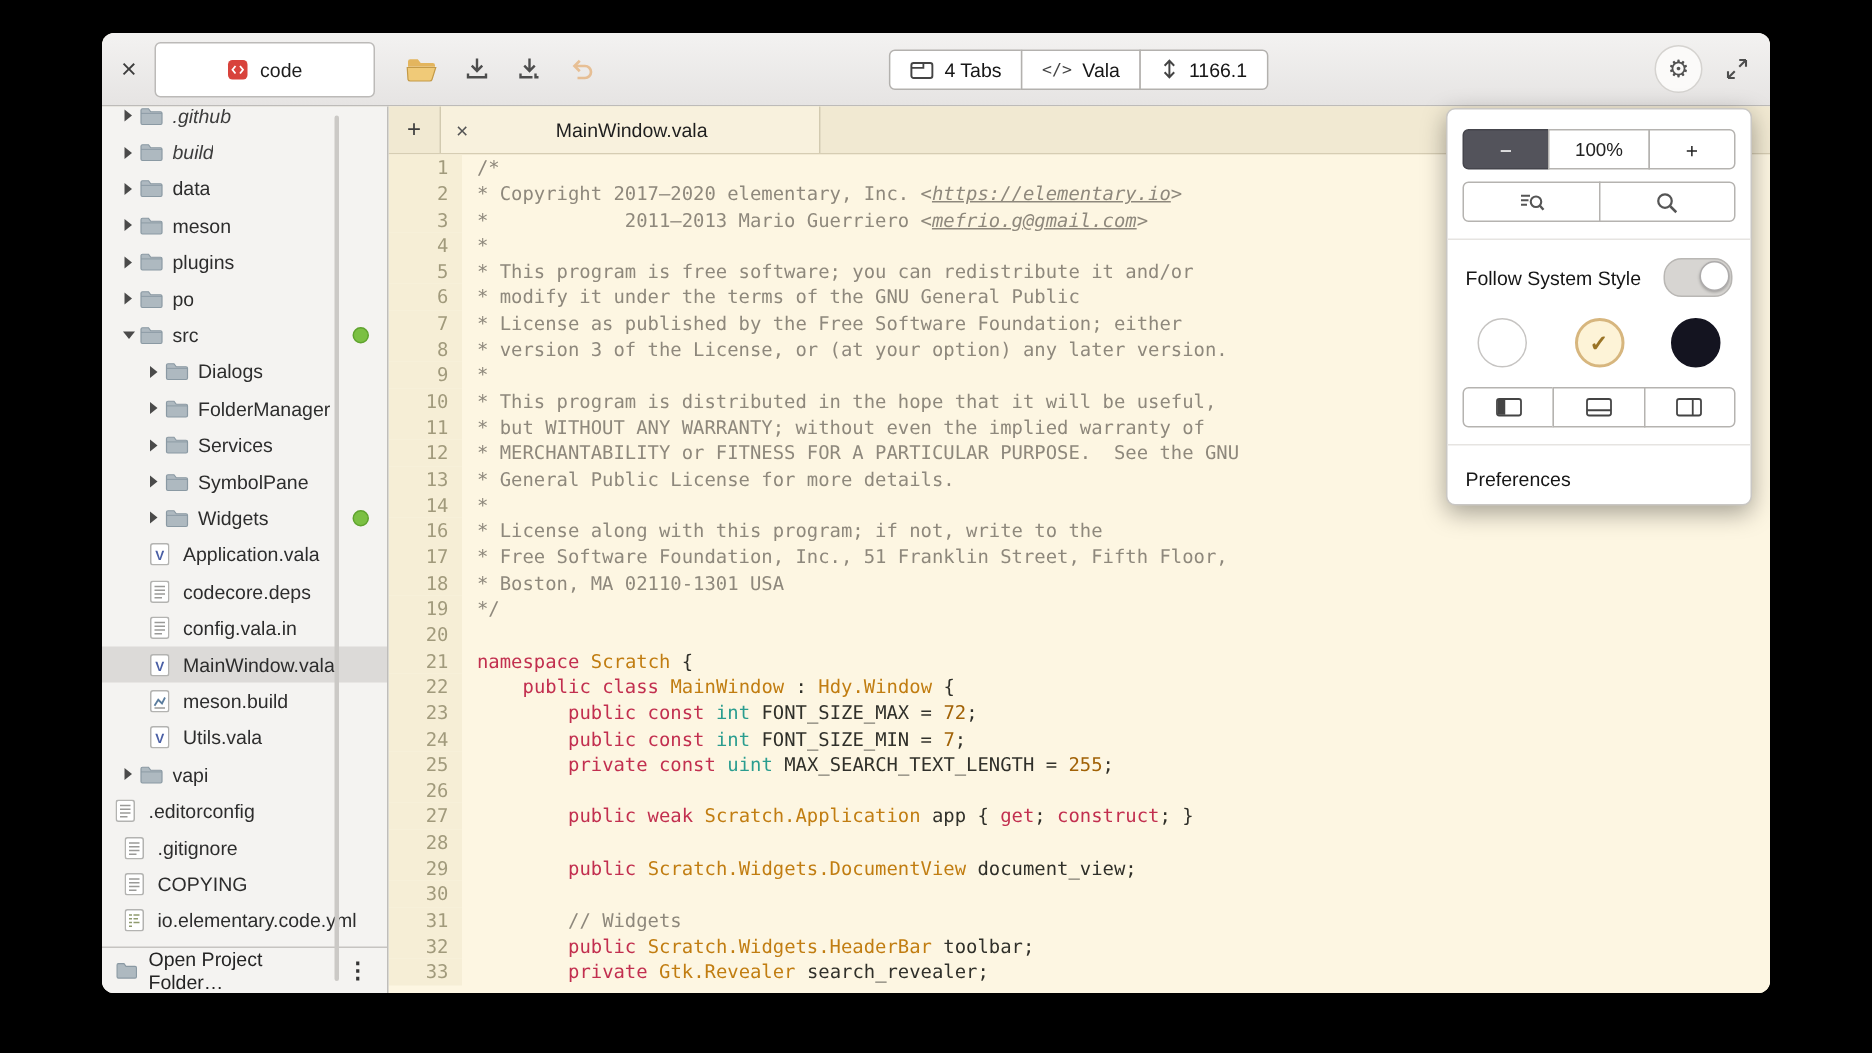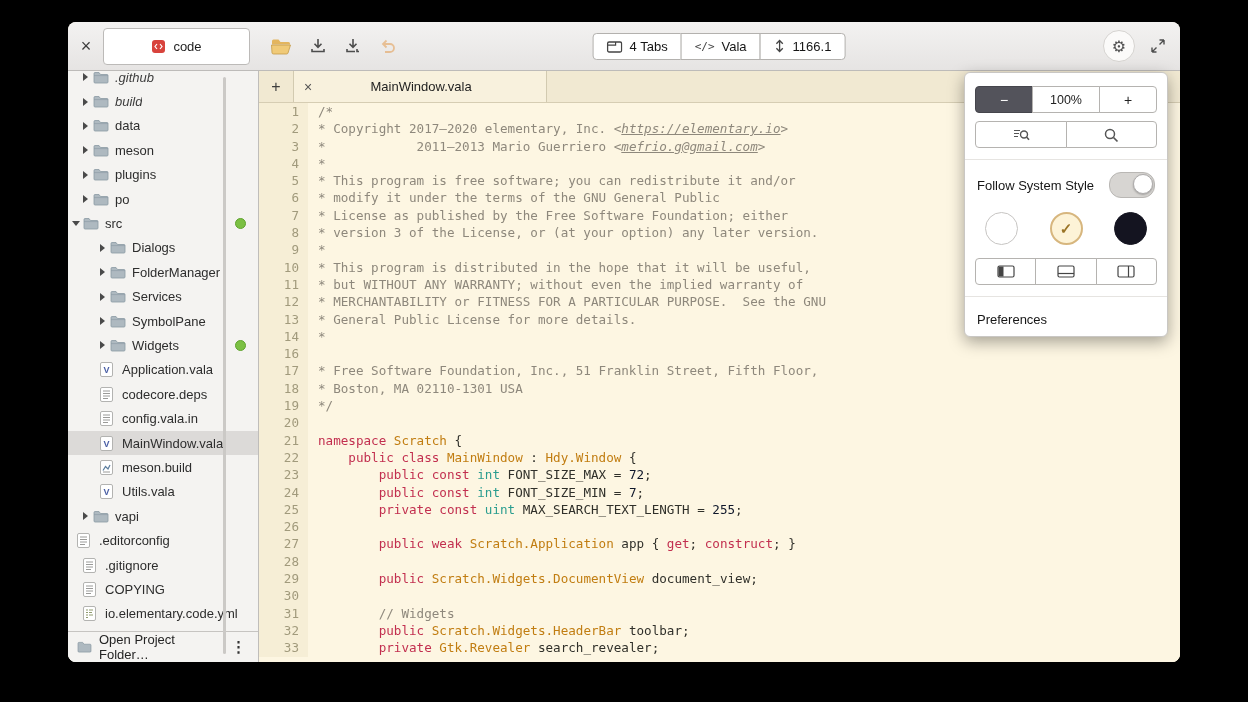--- a/index.html
+++ b/index.html
@@ -54,21 +54,21 @@
   .newtab{width:34px;display:flex;align-items:center;justify-content:center;font-size:16px;color:#3d3d3d;}
   .tab{width:232px;background:#f8f1dd;border-left:1px solid #d2cab0;border-right:1px solid #d2cab0;
        display:flex;align-items:center;padding:0 10px;gap:8px;font-size:13px;}
   .tab-close{color:#555;font-size:14px;}
   .tab-title{flex:1;text-align:center;padding-right:14px;color:#1e1e1e;}
   .editor{flex:1;overflow:hidden;background:#fdf6e2;font-family:"DejaVu Sans Mono",monospace;font-size:12.6px;}
   .cl{display:flex;height:17.3px;line-height:17.3px;white-space:pre;}
   .ln{flex:0 0 40px;width:40px;padding-right:9px;text-align:right;background:#f6eed6;color:#a19a7c;}
   .lc{padding-left:10px;color:#30302a;}
   .tp{color:#30302a}.tc{color:#8e887c}.tk{color:#c22f4f;font-weight:normal}
-  .tt{color:#c17d11}.tb{color:#2a9d8f}.tn{color:#0f172a}
+  .tt{color:#c17d11}.tb{color:#2a9d8f}.tn{color:#a16207}
   .tu{color:#8e887c;text-decoration:underline;font-style:italic}
   
   .popover{position:absolute;left:896px;top:50px;width:202px;background:#fff;border:1px solid #c9c7c4;
            border-radius:6px;box-shadow:0 5px 16px rgba(0,0,0,.35);z-index:40;padding:9px 0 5px;
            font-size:13px;color:#161616;}
   .pop-row{padding:4px 10px;display:flex;align-items:center;}
   .zseg{height:27px;box-sizing:border-box;border:1px solid #b5b3b0;background:#fff;display:flex;
         align-items:center;justify-content:center;font-size:14px;color:#222;}
   .z-out{width:58px;background:#53535b;color:#fff;border-color:#45454c;border-radius:4px 0 0 4px;}
   .z-lvl{flex:1;margin-left:-1px;font-size:12.5px;}
@@ -234,21 +234,21 @@
           <div class="row" style="padding-left: 10px;">
             <span class="tri closed"></span>
             <span class="fic">
               <svg width="16" height="13" viewBox="0 0 16 13">
                 <path d="M1 2.5 q0-1 1-1 h4 l1.5 2 h6.5 q1 0 1 1 v6.5 q0 1-1 1 h-12 q-1 0-1-1 z" fill="#aeb9c0" stroke="#8a99a3" stroke-width="0.8"></path>
                 <path d="M1 4.6 h14" stroke="#8a99a3" stroke-width="0.6"></path>
               </svg>
             </span>
             <span class="lab">po</span>
           </div>
-          <div class="row" style="">
+          <div class="row" style="padding-left: 10px;">
             <span class="tri open"></span>
             <span class="fic">
               <svg width="16" height="13" viewBox="0 0 16 13">
                 <path d="M1 2.5 q0-1 1-1 h4 l1.5 2 h6.5 q1 0 1 1 v6.5 q0 1-1 1 h-12 q-1 0-1-1 z" fill="#aeb9c0" stroke="#8a99a3" stroke-width="0.8"></path>
                 <path d="M1 4.6 h14" stroke="#8a99a3" stroke-width="0.6"></path>
               </svg>
             </span>
             <span class="lab">src</span>
             <span class="badge"></span>
           </div>
@@ -443,21 +443,21 @@
           <div class="cl"><span class="ln">5</span><span class="lc"><span class="tc">* This program is free software; you can redistribute it and/or</span></span></div>
           <div class="cl"><span class="ln">6</span><span class="lc"><span class="tc">* modify it under the terms of the GNU General Public</span></span></div>
           <div class="cl"><span class="ln">7</span><span class="lc"><span class="tc">* License as published by the Free Software Foundation; either</span></span></div>
           <div class="cl"><span class="ln">8</span><span class="lc"><span class="tc">* version 3 of the License, or (at your option) any later version.</span></span></div>
           <div class="cl"><span class="ln">9</span><span class="lc"><span class="tc">*</span></span></div>
           <div class="cl"><span class="ln">10</span><span class="lc"><span class="tc">* This program is distributed in the hope that it will be useful,</span></span></div>
           <div class="cl"><span class="ln">11</span><span class="lc"><span class="tc">* but WITHOUT ANY WARRANTY; without even the implied warranty of</span></span></div>
           <div class="cl"><span class="ln">12</span><span class="lc"><span class="tc">* MERCHANTABILITY or FITNESS FOR A PARTICULAR PURPOSE.  See the GNU</span></span></div>
           <div class="cl"><span class="ln">13</span><span class="lc"><span class="tc">* General Public License for more details.</span></span></div>
           <div class="cl"><span class="ln">14</span><span class="lc"><span class="tc">*</span></span></div>
-          <div class="cl"><span class="ln">16</span></div>
+          <div class="cl"><span class="ln">16</span><span class="lc"><span class="tc">* License along with this program; if not, write to the</span></span></div>
           <div class="cl"><span class="ln">17</span><span class="lc"><span class="tc">* Free Software Foundation, Inc., 51 Franklin Street, Fifth Floor,</span></span></div>
           <div class="cl"><span class="ln">18</span><span class="lc"><span class="tc">* Boston, MA 02110-1301 USA</span></span></div>
           <div class="cl"><span class="ln">19</span><span class="lc"><span class="tc">*/</span></span></div>
           <div class="cl"><span class="ln">20</span><span class="lc"></span></div>
           <div class="cl"><span class="ln">21</span><span class="lc"><span class="tk">namespace</span><span class="tp"> </span><span class="tt">Scratch</span><span class="tp"> {</span></span></div>
           <div class="cl"><span class="ln">22</span><span class="lc"><span class="tp">    </span><span class="tk">public class</span><span class="tp"> </span><span class="tt">MainWindow</span><span class="tp"> : </span><span class="tt">Hdy.Window</span><span class="tp"> {</span></span></div>
           <div class="cl"><span class="ln">23</span><span class="lc"><span class="tp">        </span><span class="tk">public const</span><span class="tp"> </span><span class="tb">int</span><span class="tp"> FONT_SIZE_MAX = </span><span class="tn">72</span><span class="tp">;</span></span></div>
           <div class="cl"><span class="ln">24</span><span class="lc"><span class="tp">        </span><span class="tk">public const</span><span class="tp"> </span><span class="tb">int</span><span class="tp"> FONT_SIZE_MIN = </span><span class="tn">7</span><span class="tp">;</span></span></div>
           <div class="cl"><span class="ln">25</span><span class="lc"><span class="tp">        </span><span class="tk">private const</span><span class="tp"> </span><span class="tb">uint</span><span class="tp"> MAX_SEARCH_TEXT_LENGTH = </span><span class="tn">255</span><span class="tp">;</span></span></div>
           <div class="cl"><span class="ln">26</span><span class="lc"></span></div>

